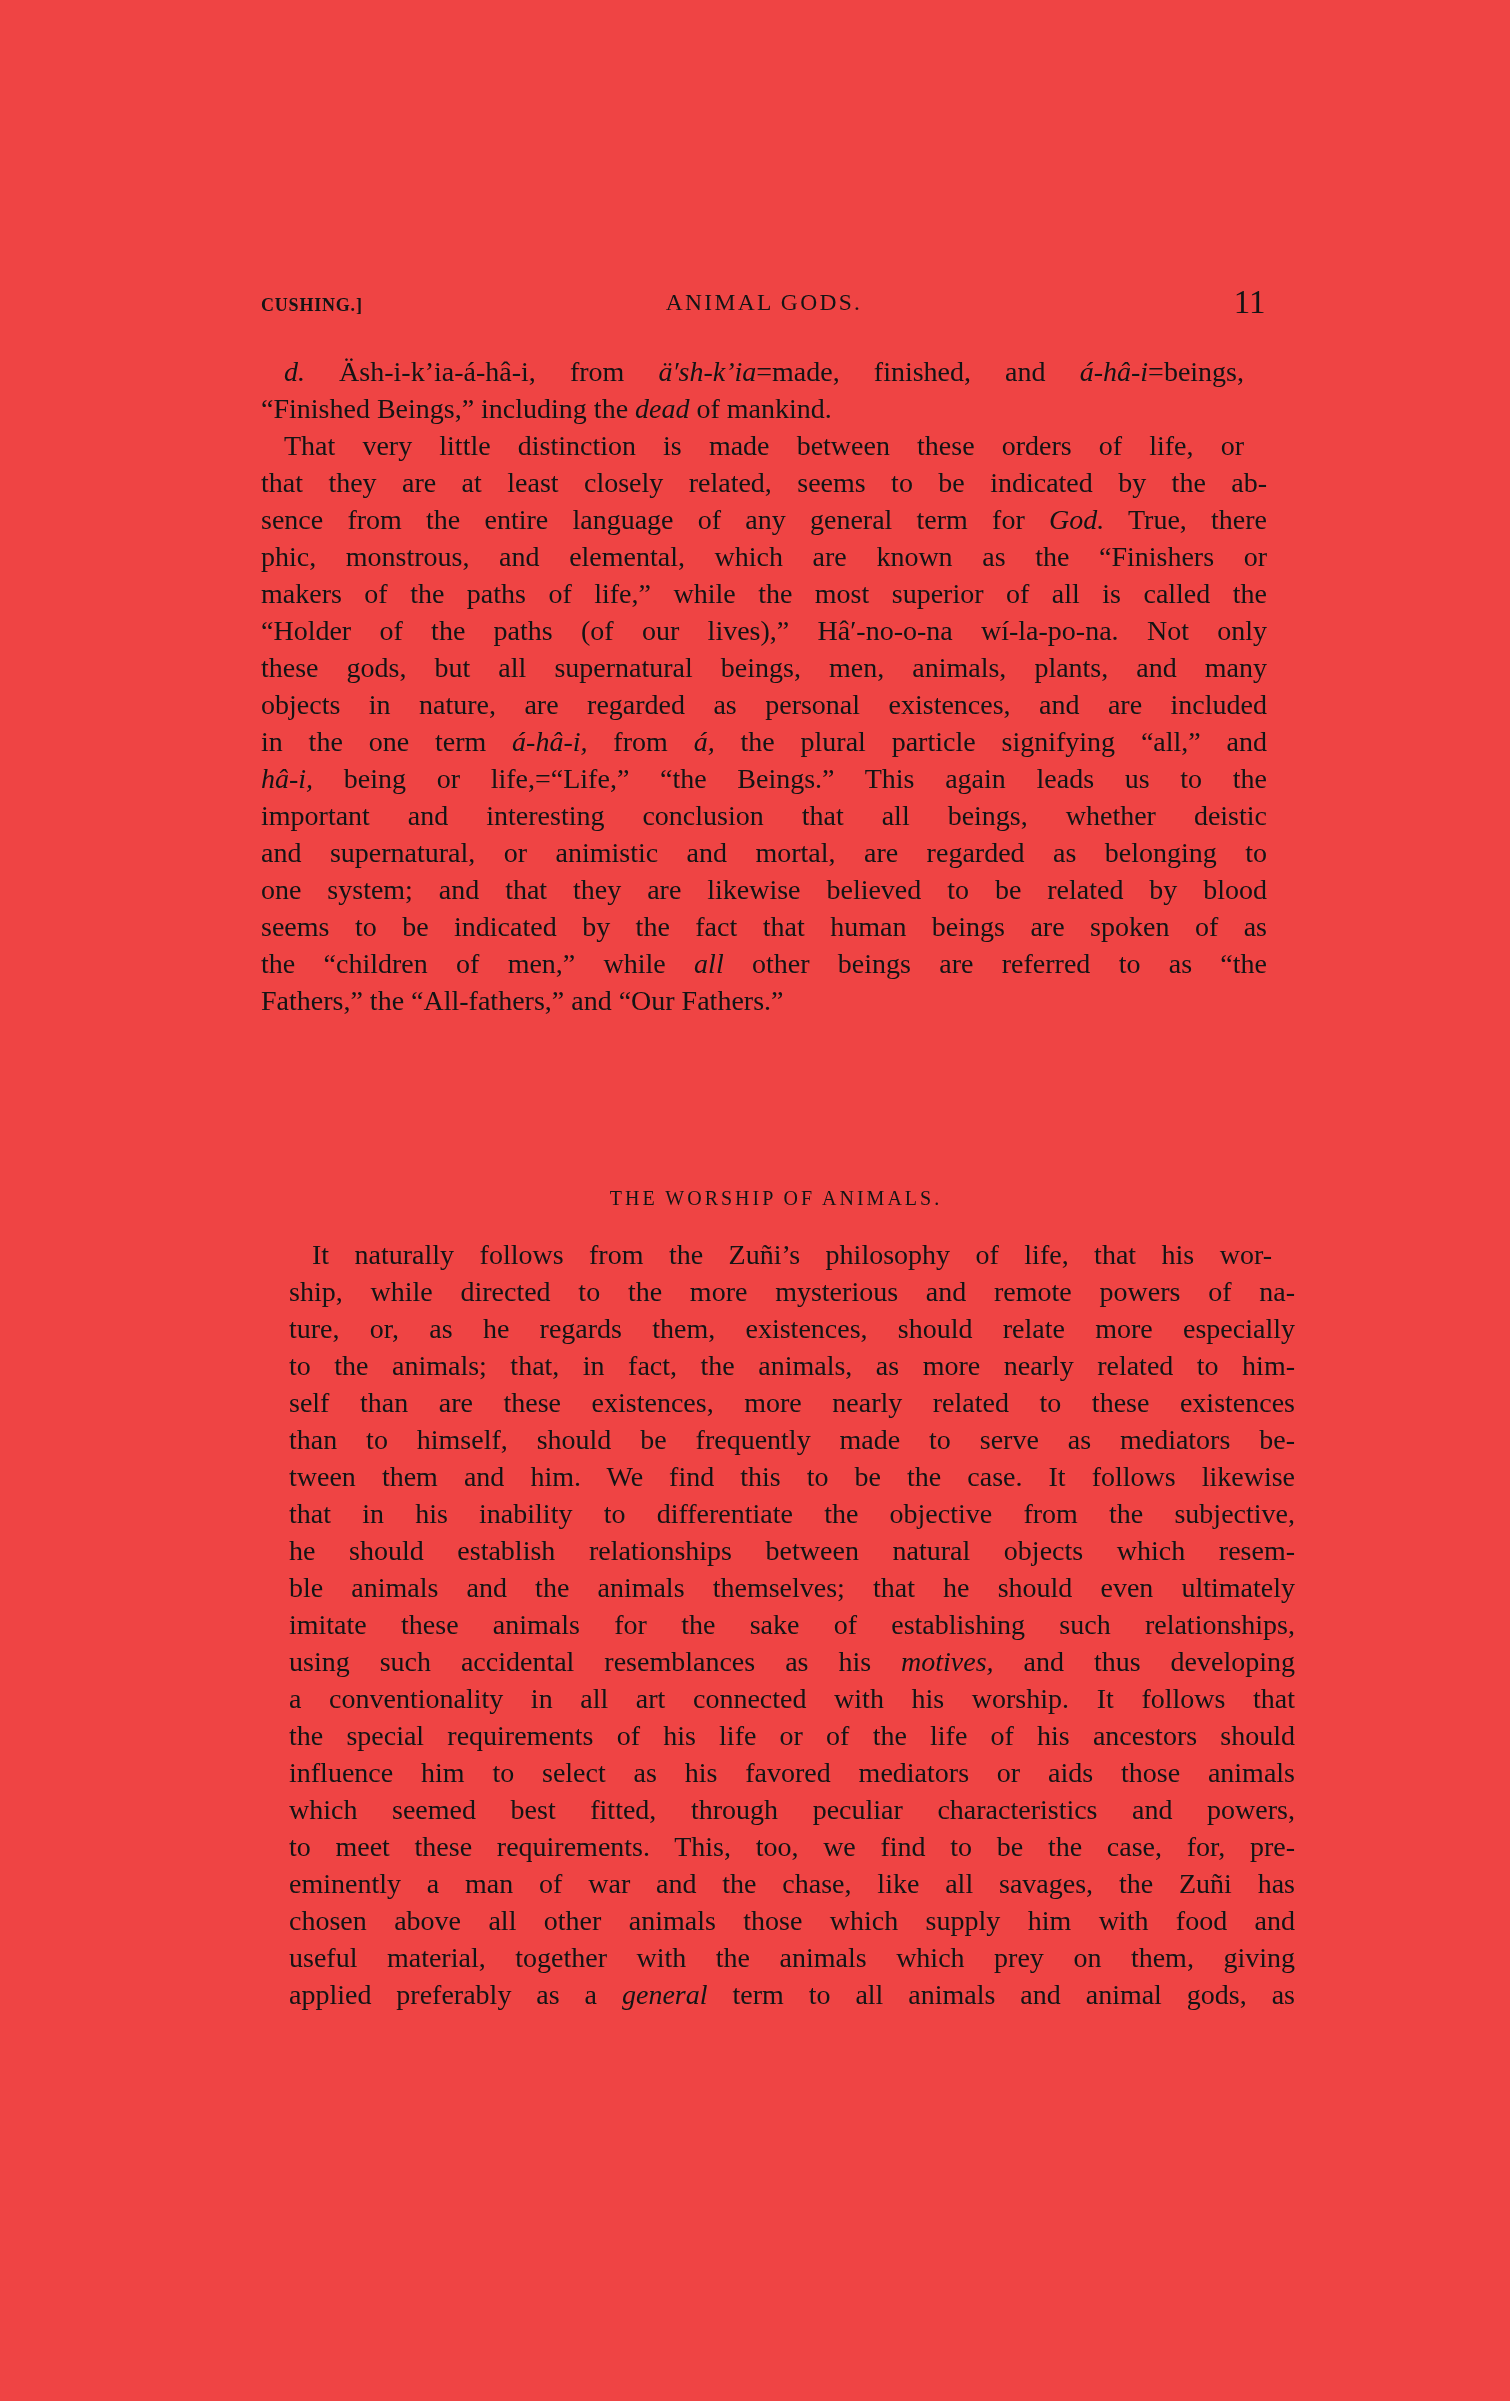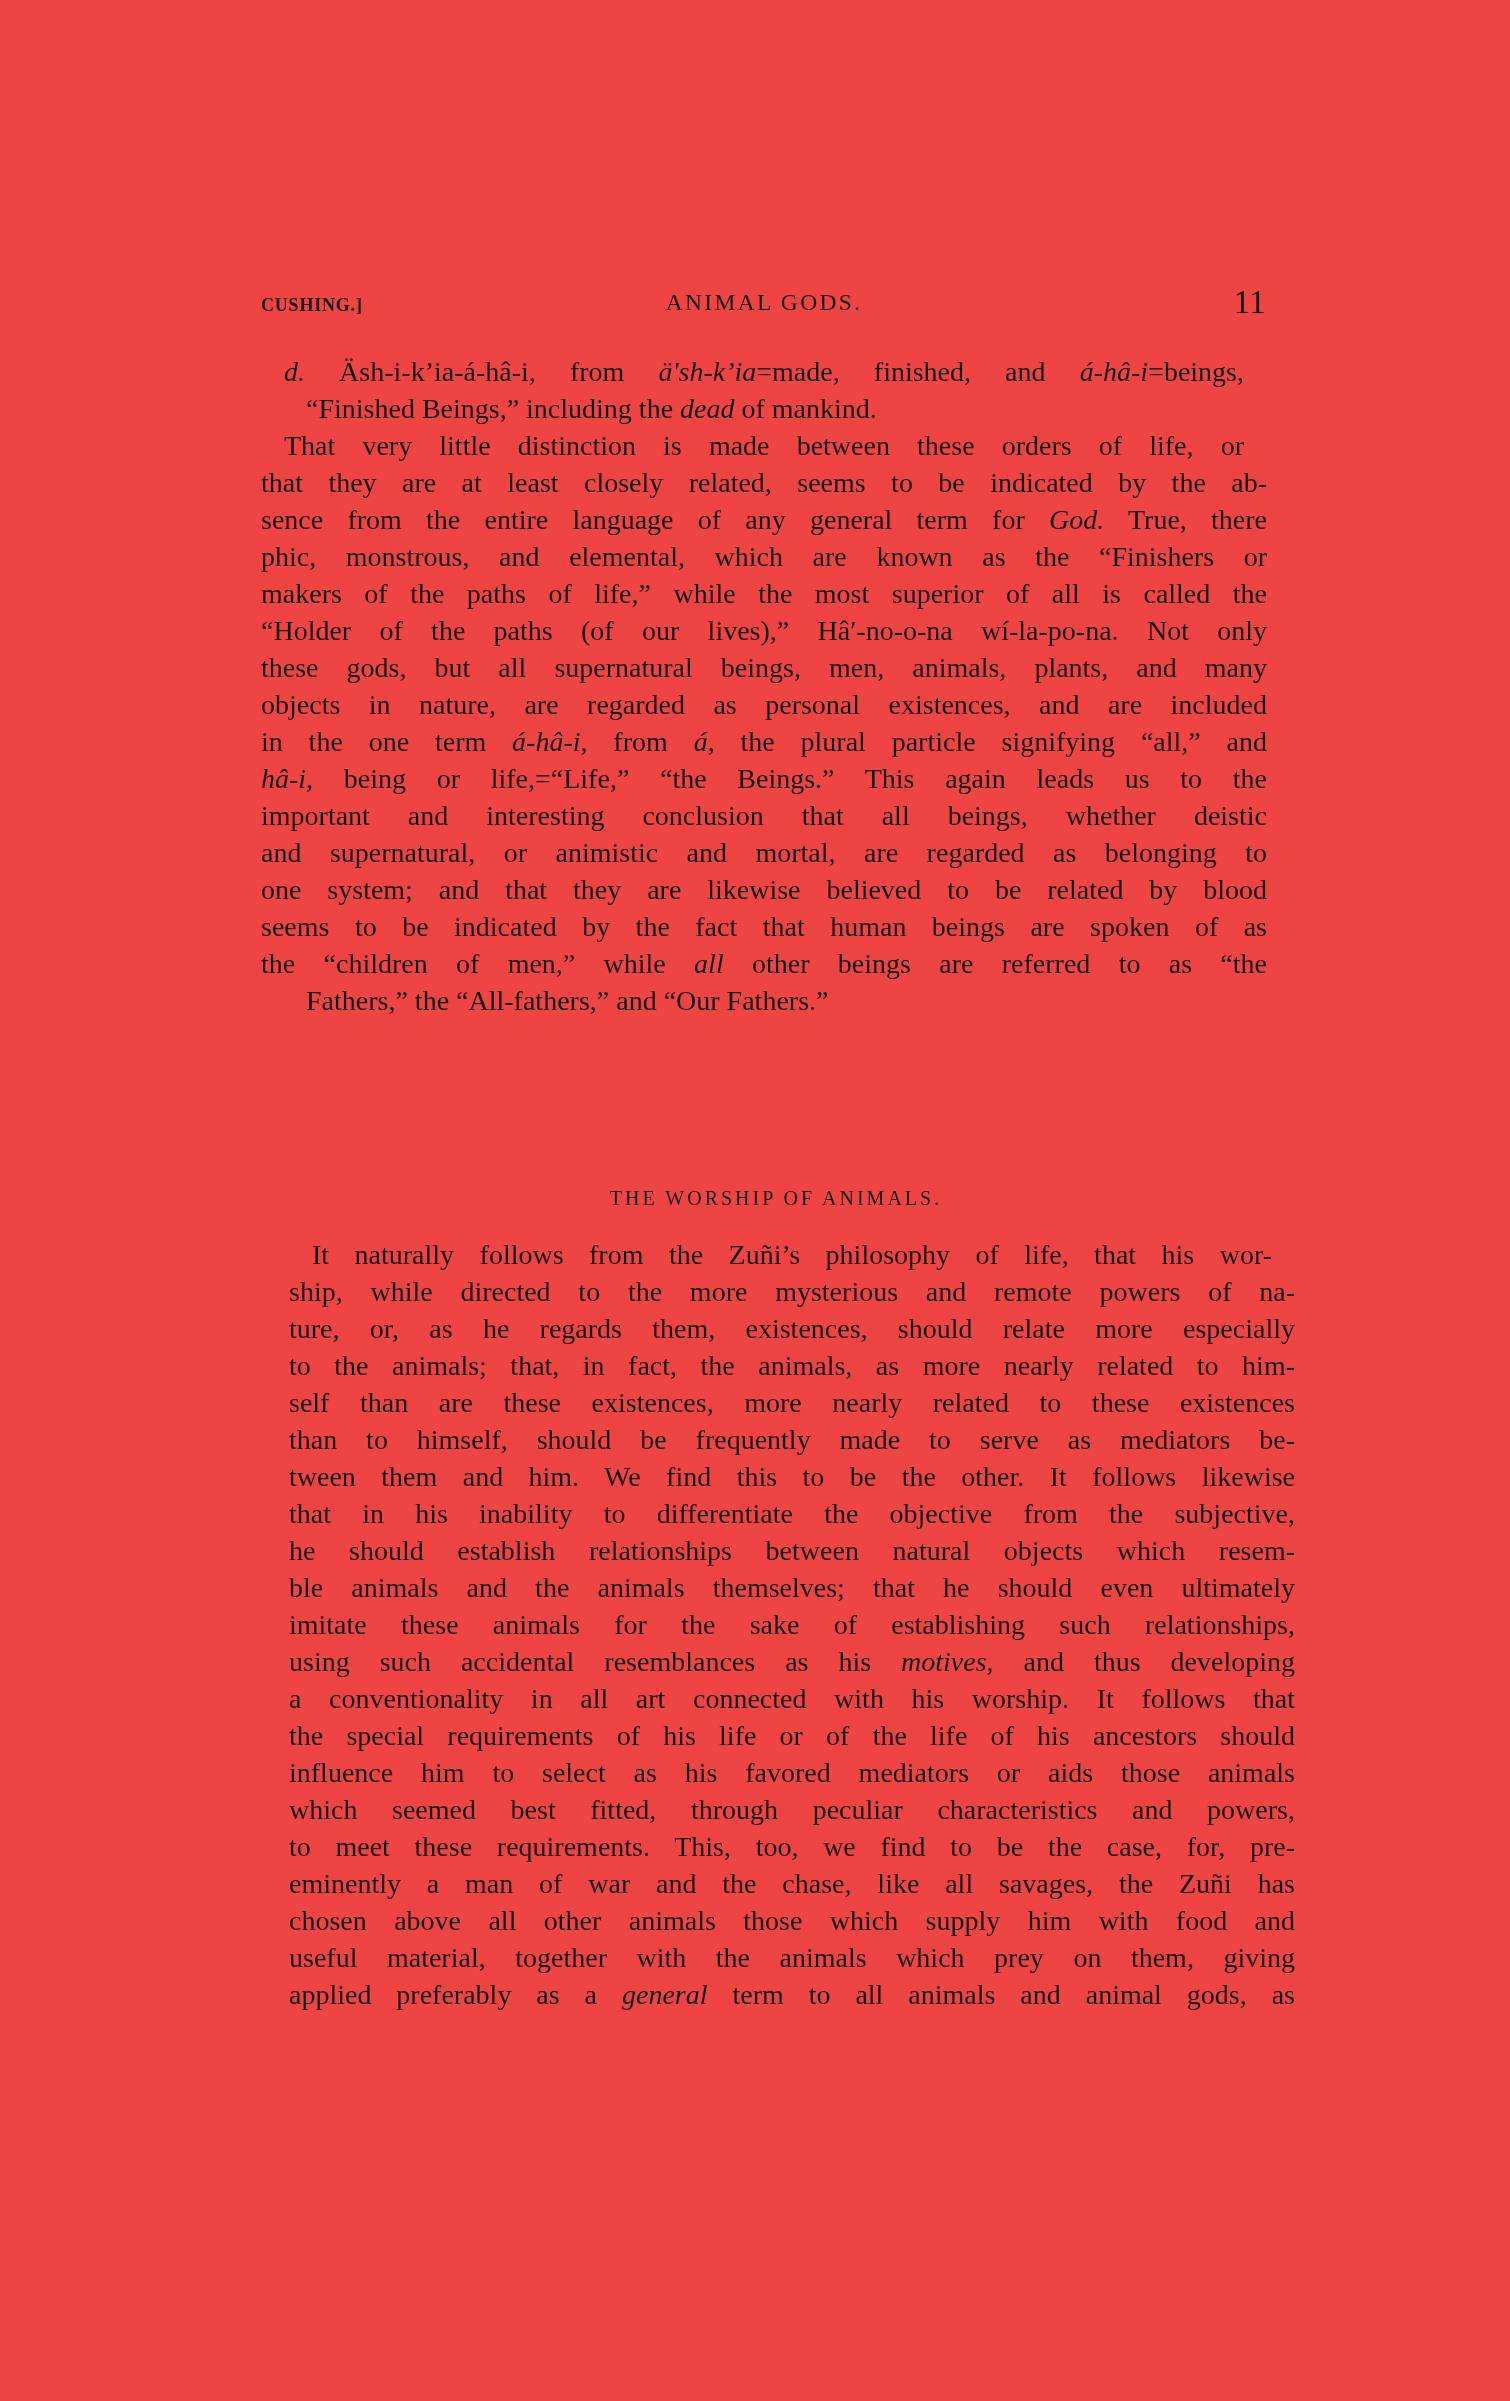--- a/index.html
+++ b/index.html
@@ -63,21 +63,20 @@
       height: 37px;
       line-height: 37px;
       font-size: 28px;
       text-align: justify;
       text-align-last: justify;
       white-space: nowrap;
       overflow: visible;
     }
     .line.last {
       text-align-last: left;
-      margin-left: 45px;
     }
     .line.indent {
       padding-left: 23px;
     }
     .line .it { font-style: italic; }
     .line-inner {
       display: inline-block;
       width: 100%;
       white-space: normal;
       text-align: justify;
@@ -130,21 +129,21 @@
 
   <div class="section-heading">THE WORSHIP OF ANIMALS.</div>
 
   <div class="text-block block-2" id="block-1">
       <div class="line indent"><span class="line-inner"><span>It naturally follows from the Zuñi’s philosophy of life, that his wor-</span></span></div>
       <div class="line"><span class="line-inner"><span>ship, while directed to the more mysterious and remote powers of na-</span></span></div>
       <div class="line"><span class="line-inner"><span>ture, or, as he regards them, existences, should relate more especially</span></span></div>
       <div class="line"><span class="line-inner"><span>to the animals; that, in fact, the animals, as more nearly related to him-</span></span></div>
       <div class="line"><span class="line-inner"><span>self than are these existences, more nearly related to these existences</span></span></div>
       <div class="line"><span class="line-inner"><span>than to himself, should be frequently made to serve as mediators be-</span></span></div>
-      <div class="line"><span class="line-inner"><span>tween them and him. We find this to be the other. It follows likewise</span></span></div>
+      <div class="line"><span class="line-inner"><span>tween them and him. We find this to be the case. It follows likewise</span></span></div>
       <div class="line"><span class="line-inner"><span>that in his inability to differentiate the objective from the subjective,</span></span></div>
       <div class="line"><span class="line-inner"><span>he should establish relationships between natural objects which resem-</span></span></div>
       <div class="line"><span class="line-inner"><span>ble animals and the animals themselves; that he should even ultimately</span></span></div>
       <div class="line"><span class="line-inner"><span>imitate these animals for the sake of establishing such relationships,</span></span></div>
       <div class="line"><span class="line-inner"><span>using such accidental resemblances as his </span><span class="it">motives,</span><span> and thus developing</span></span></div>
       <div class="line"><span class="line-inner"><span>a conventionality in all art connected with his worship. It follows that</span></span></div>
       <div class="line"><span class="line-inner"><span>the special requirements of his life or of the life of his ancestors should</span></span></div>
       <div class="line"><span class="line-inner"><span>influence him to select as his favored mediators or aids those animals</span></span></div>
       <div class="line"><span class="line-inner"><span>which seemed best fitted, through peculiar characteristics and powers,</span></span></div>
       <div class="line"><span class="line-inner"><span>to meet these requirements. This, too, we find to be the case, for, pre-</span></span></div>

